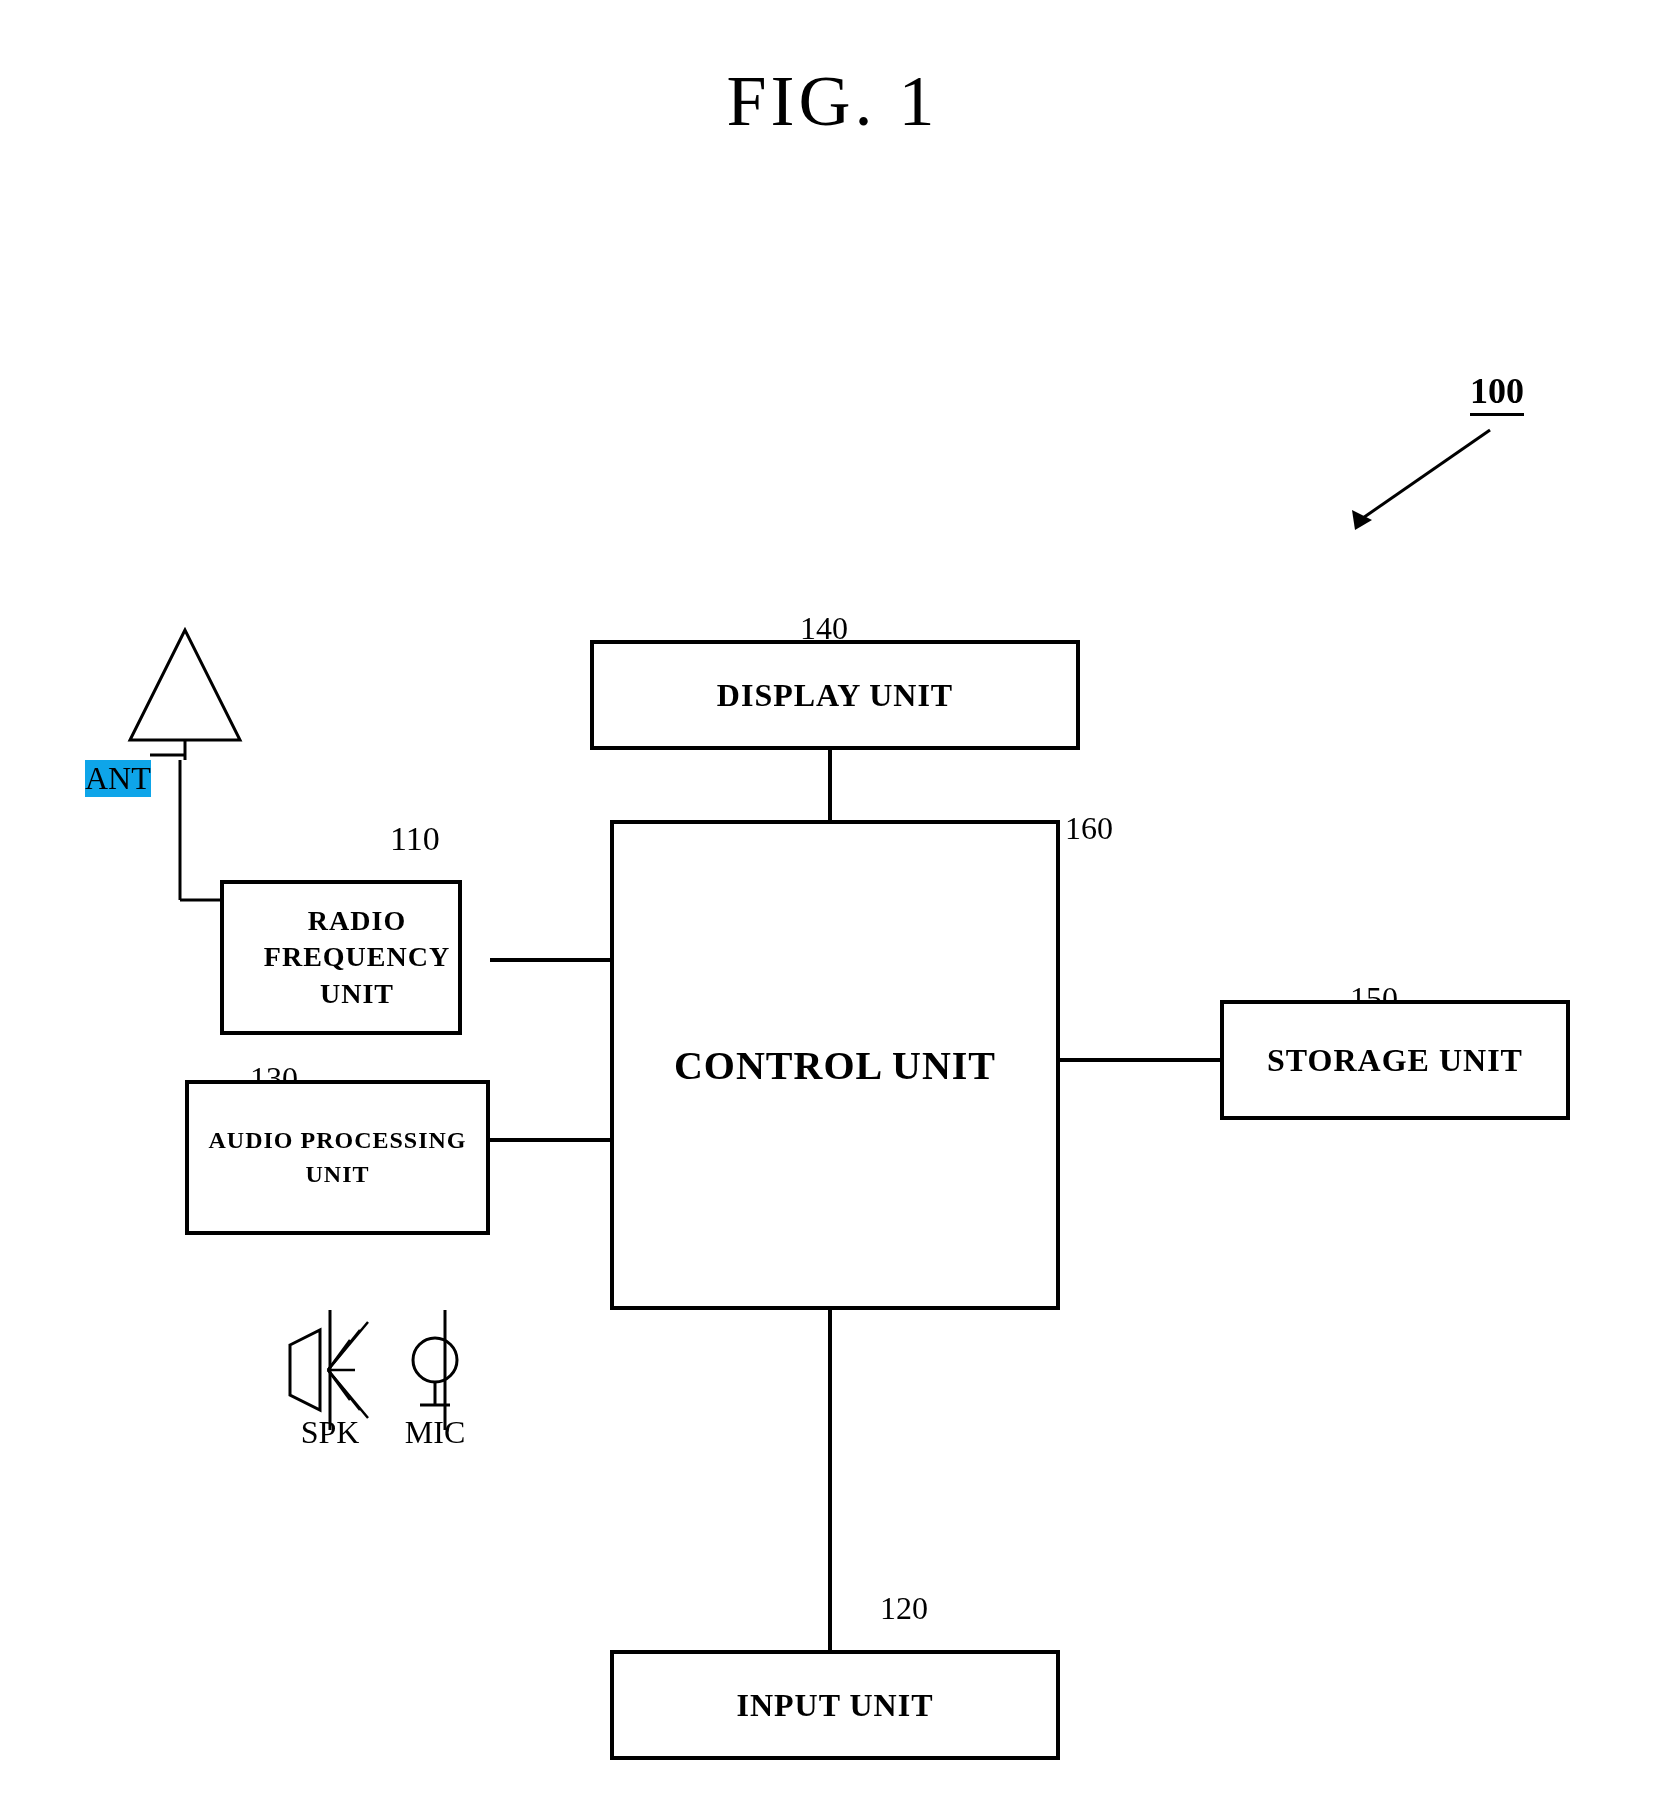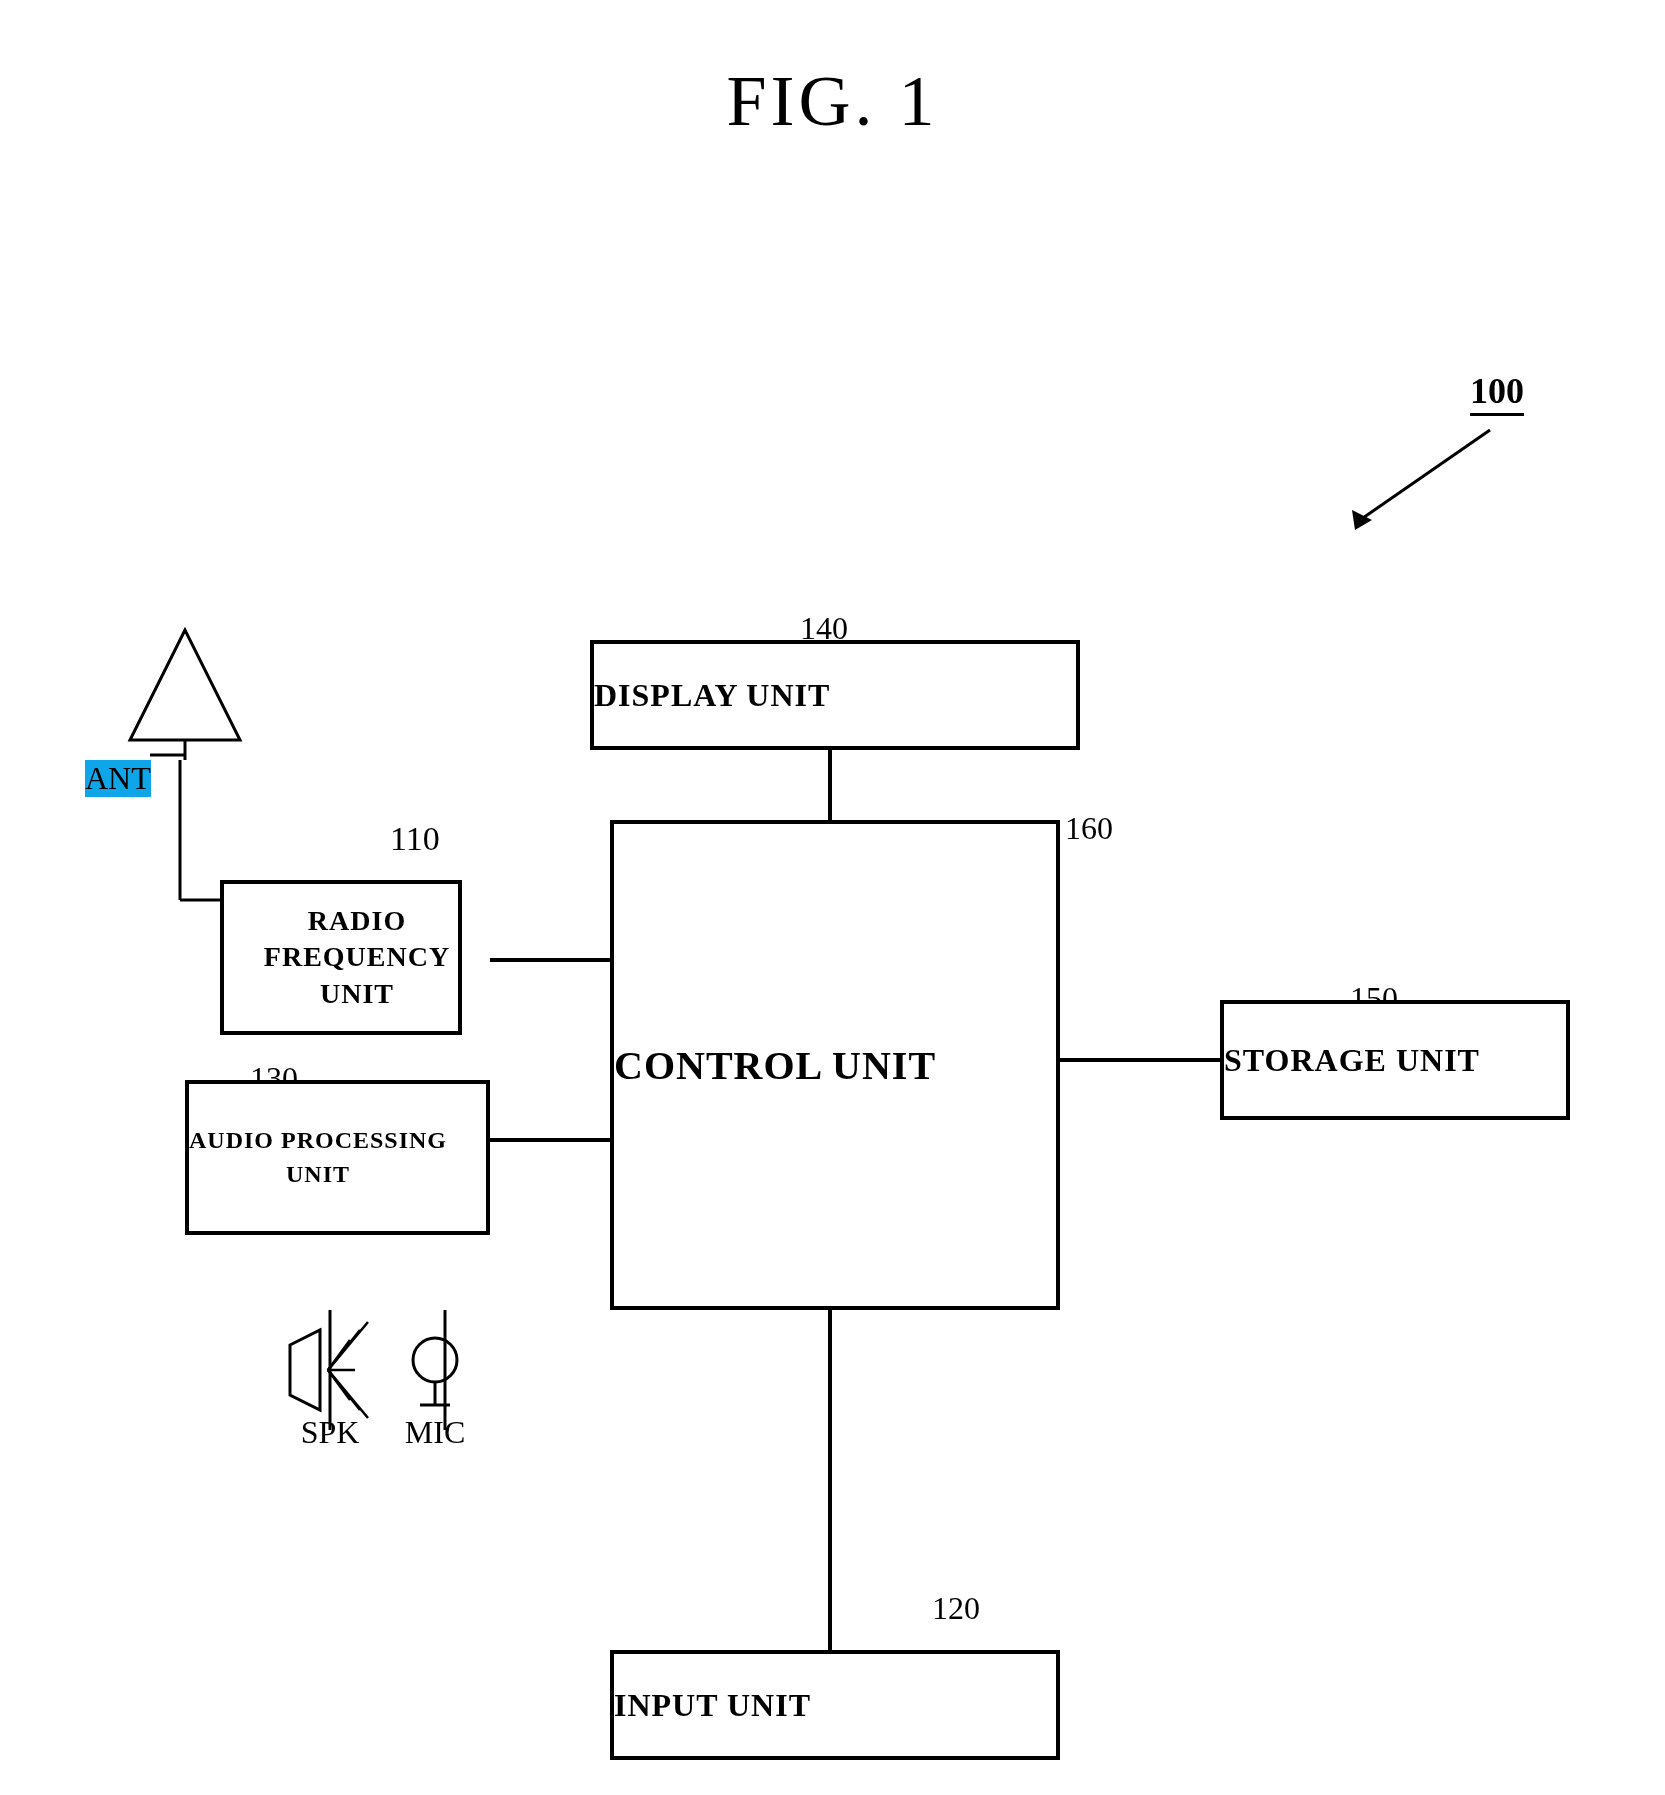--- a/index.html
+++ b/index.html
@@ -24,21 +24,21 @@
       font-weight: normal;
       letter-spacing: 4px;
       padding-top: 60px;
     }
 
     .block {
       position: absolute;
       border: 4px solid #000;
       display: flex;
       align-items: center;
-      justify-content: flex-start;
+      justify-content: center;
       text-align: center;
       font-size: 32px;
       font-weight: bold;
       letter-spacing: 1px;
       background: #fff;
     }
 
     .label {
       position: absolute;
       font-size: 32px;
@@ -170,21 +170,21 @@
 
       <circle cx="35" cy="30" r="22" fill="none" stroke="#000" stroke-width="3"></circle>
 
       <line x1="35" y1="52" x2="35" y2="75" stroke="#000" stroke-width="3"></line>
 
       <line x1="20" y1="75" x2="50" y2="75" stroke="#000" stroke-width="3"></line>
     </svg>
     <div style="font-size:32px; font-weight:normal; margin-top:0px;">MIC</div>
   </div>
 
-  <div style="position:absolute; left: 932px; top: 1590px;">
+  <div style="position:absolute; left: 880px; top: 1590px;">
     <span style="font-size:32px;">120</span>
   </div>
 
   <div class="block" style="left: 610px; top: 1650px; width: 450px; height: 110px;">
     <span>INPUT UNIT</span>
   </div>
 
 </div>
 
 </body></html>

